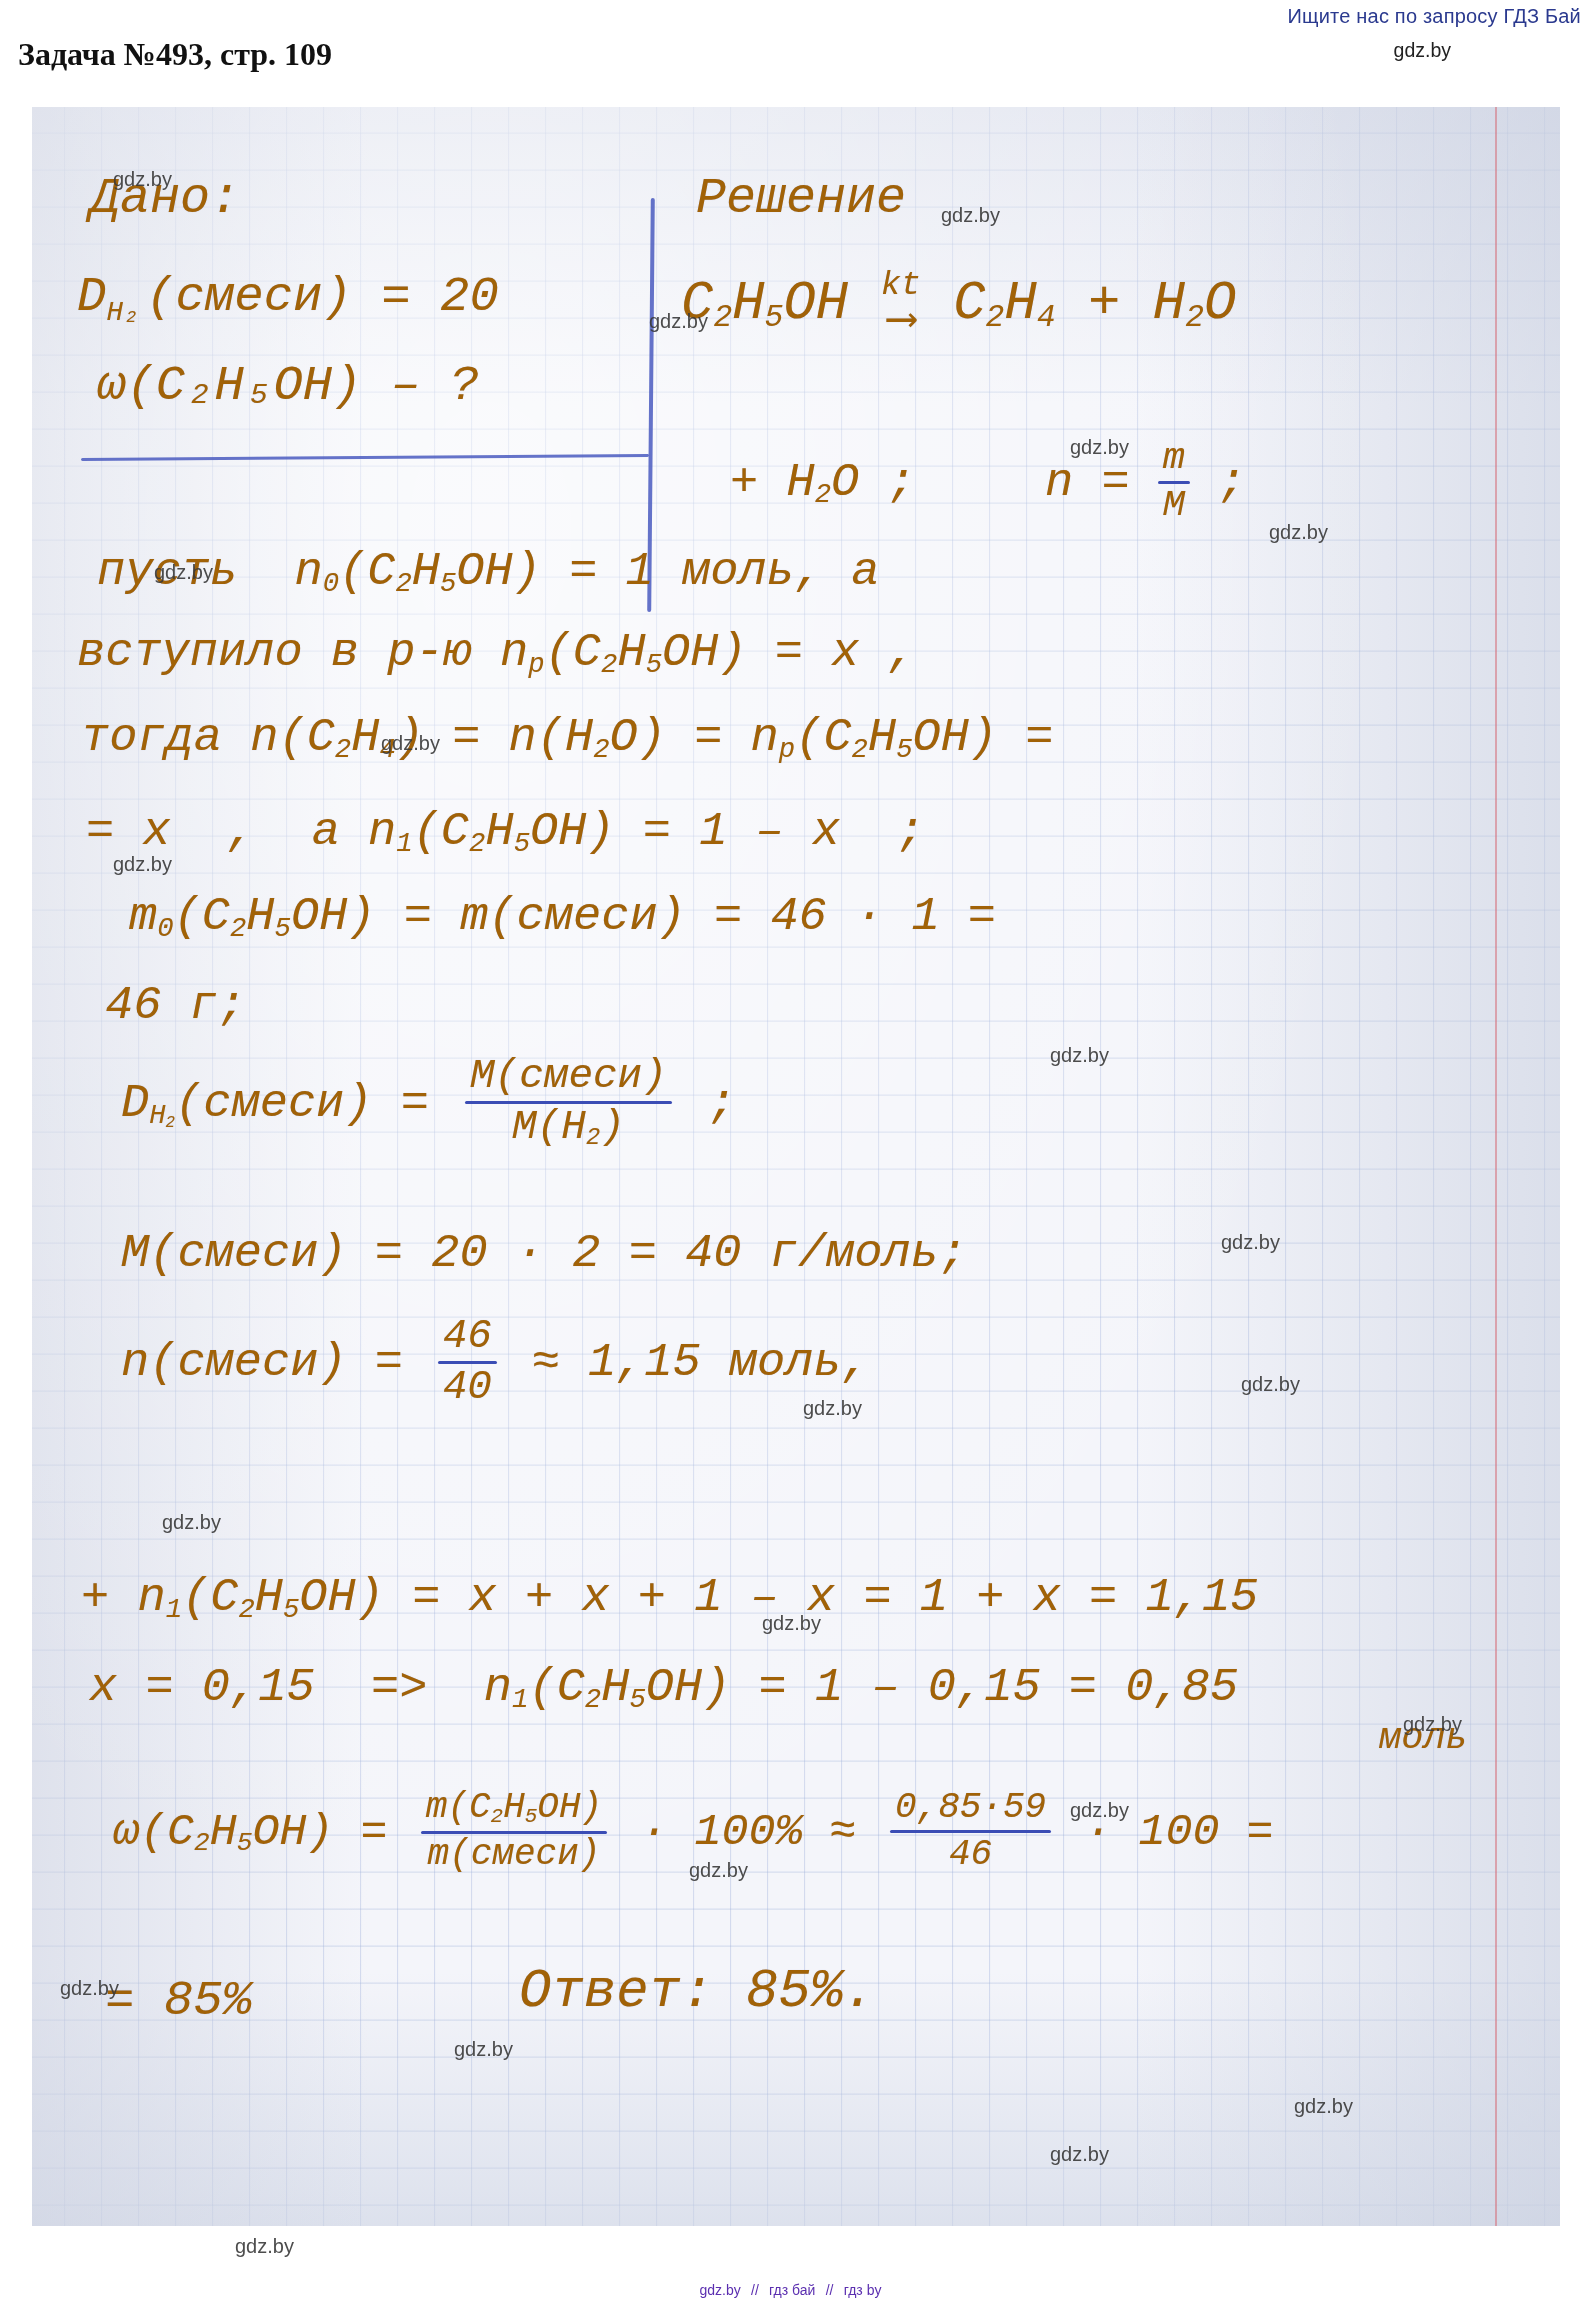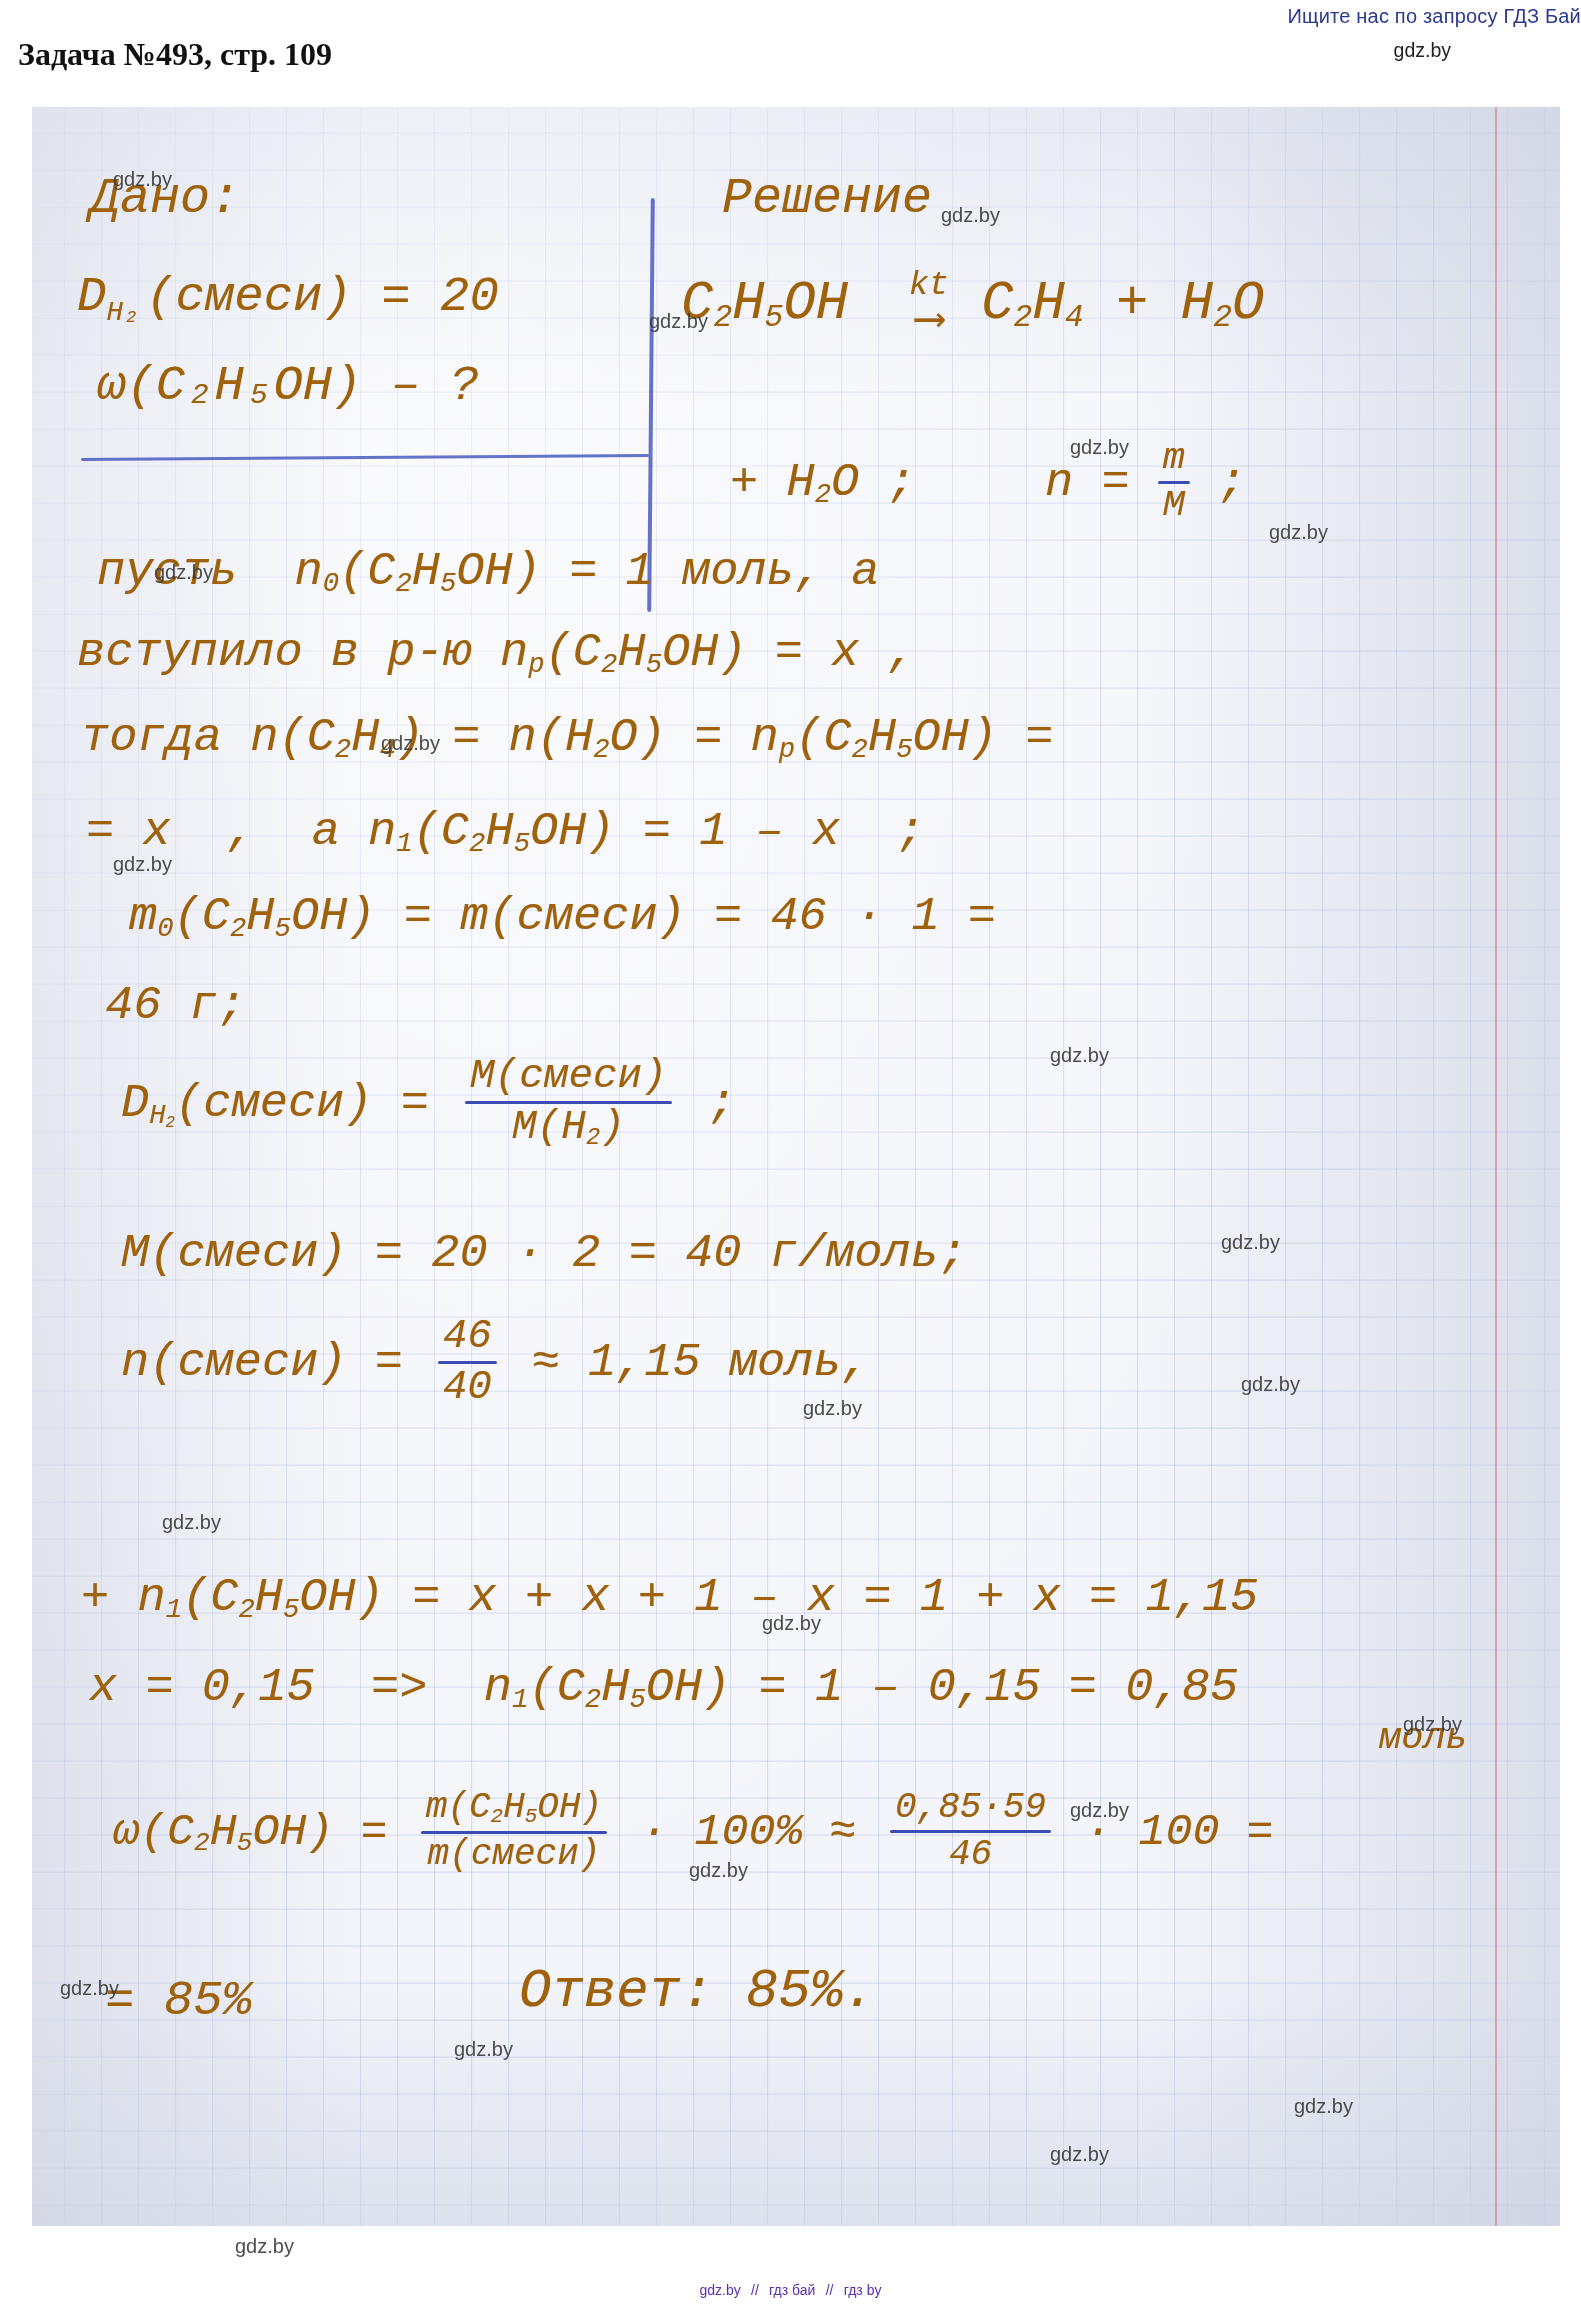--- a/index.html
+++ b/index.html
@@ -133,21 +133,20 @@
     font-style: italic;
   }
   .frac > .num { display: block; padding: 0 4.9px; }
   .frac > .bar { display: block; height: 3.2px; background: #3b4db5; border-radius: 1.6px; margin: 3.2px 0; }
   .frac > .den { display: block; padding: 0 4.9px; }
   .arrow-block {
     display: inline-block;
     position: relative;
     text-align: center;
     vertical-align: middle;
-    margin-left: 28px;
   }
   .arrow-block .cat { display:block; font-size: .62em; line-height: 1; margin-bottom: 1.6px; }
   .arrow-block .arr { display:block; font-size: .8em; line-height: .8; letter-spacing: -1.6px; }
 
   
   .wm {
     position: absolute;
     font-family: "Liberation Sans", sans-serif;
     font-size: 20px;
     color: #3a3a3a;
@@ -185,21 +184,21 @@
   <div id="pen-underline"></div>
 
   <div class="hw" style="left:58px; top:63px; font-size:50px;">Дано:</div>
 
   <div class="hw" style="left:45px; top:162px; font-size:49px;">
     <span>D</span><span style="font-size:27.6px; vertical-align:-0.35em;">H₂</span><span style="margin-left:6.5px;margin-top:26px;">(смеси) = 20</span>
   </div>
 
   <div class="hw" style="left:65px; top:251px; font-size:49px;">ω(C₂H₅OH) – ?</div>
 
-  <div class="hw" style="left:690px; top:63px; font-size:50px;">Решение</div>
+  <div class="hw" style="left:664px; top:63px; font-size:50px;">Решение</div>
 
   <div class="hw" style="left:649px; top:162px; font-size:54px;">
     <span>C<sub>2</sub>H<sub>5</sub>OH</span>
     <span class="arrow-block">
       <span class="cat">kt</span>
       <span class="arr">⟶</span>
     </span>
     <span>C<sub>2</sub>H<sub>4</sub> + H<sub>2</sub>O</span>
   </div>
 

